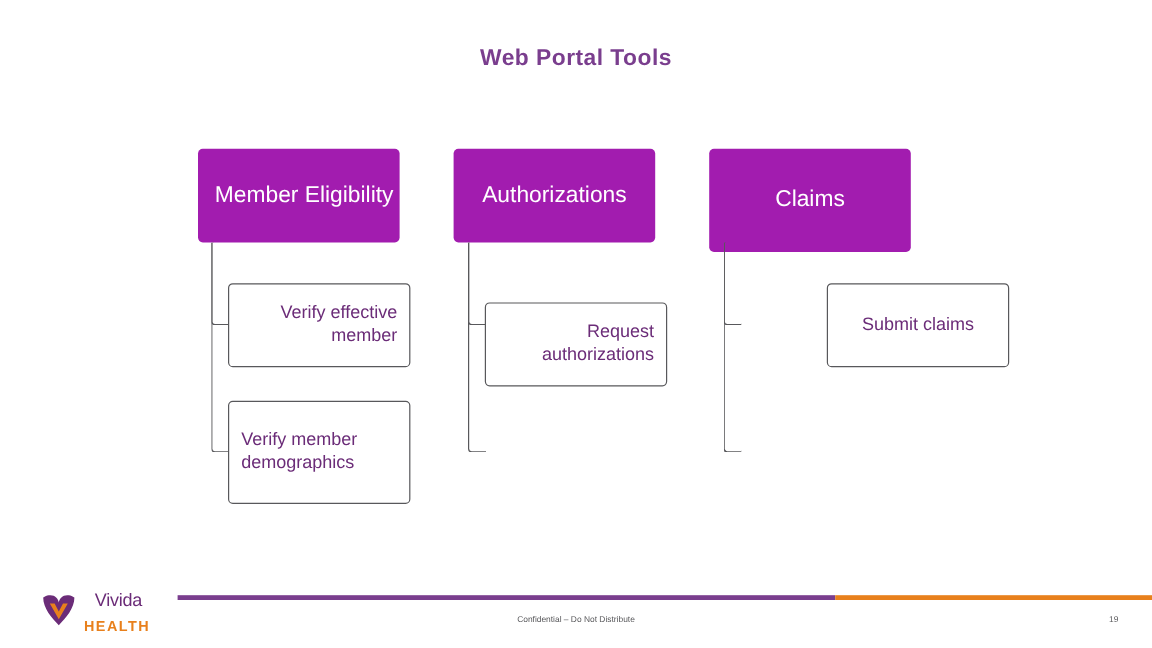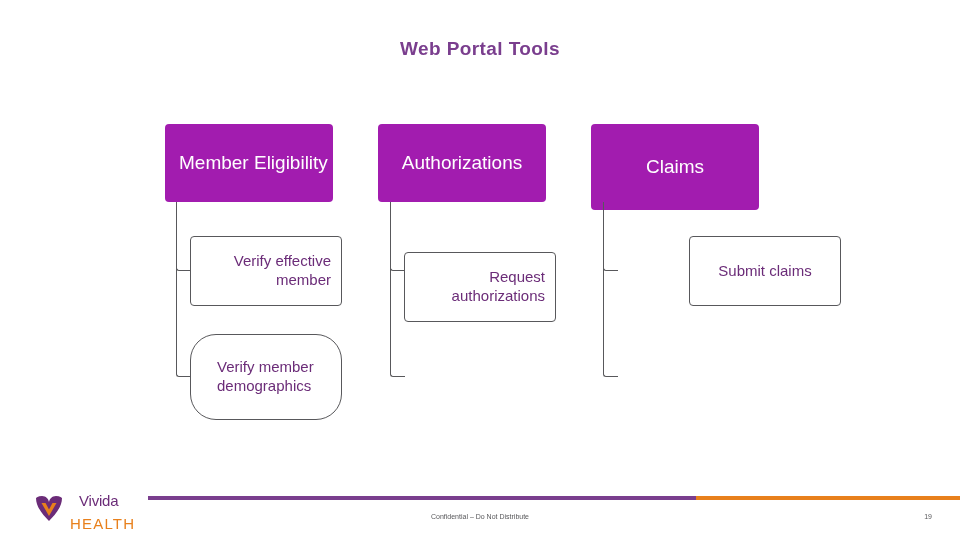--- a/index.html
+++ b/index.html
@@ -63,22 +63,21 @@
   .node.child {
     background: #ffffff;
     color: #6B2C78;
     border: 1.5px solid #58585B;
     font-size: 15px;
     padding: 4px 10px;
   }
   .node.child.left-align {
     justify-content: flex-start;
     text-align: left;
-    padding-left: 26px;
-    border-radius: 26px;
+    padding-left: 10px;
   }
 
   
   .connector {
     position: absolute;
     background: transparent;
     border-left: 1.5px solid #58585B;
     border-bottom: 1.5px solid #58585B;
     border-bottom-left-radius: 3px;
   }
@@ -138,22 +137,22 @@
     top: 0px;
     font-size: 15px;
     font-weight: normal;
     color: #6B2C78;
     letter-spacing: -0.2px;
   }
   #logo-sub {
     position: absolute;
     left: 36px;
     top: 23px;
-    font-size: 15px;
-    font-weight: normal;
+    font-size: 12px;
+    font-weight: bold;
     color: #E8801C;
     letter-spacing: 1.2px;
     text-align: right;
   }
 </style>
 </head>
 <body>
 
 <div id="slide">
 

